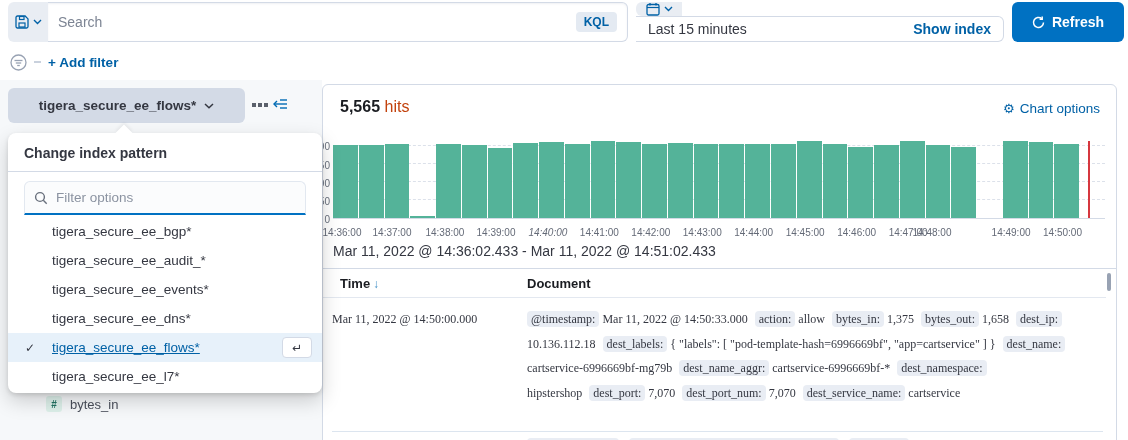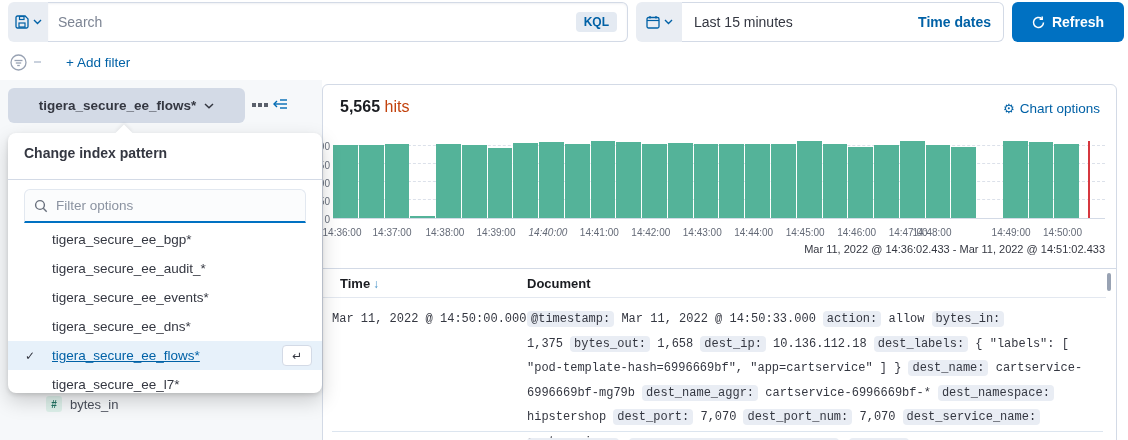--- a/index.html
+++ b/index.html
@@ -1,69 +1,69 @@
 <!DOCTYPE html>
 <html style="--c-bar: #54B399; --c-now_line: #D6373F; --c-primary: #0071C2; --c-link: #0061A6;"><head>
 <meta charset="utf-8">
 <style>
   * { margin:0; padding:0; box-sizing:border-box; }
   html,body { width:1128px; height:440px; overflow:hidden; background:#fff;
     font-family:"Liberation Sans","DejaVu Sans",sans-serif; color:#343741; }
-  .mono { font-family:Liberation Mono, monospace; }
+  .mono { font-family:Liberation Serif, serif; }
 
   
   .topbar { position:absolute; top:0; left:0; width:1128px; height:44px;
     display:flex; align-items:center; padding:0 4px 0 8px; gap:8px; background:#fff; }
   .search-group { display:flex; flex:1; height:40px; }
   .icon-btn { background:#E9EDF3; display:flex; align-items:center; justify-content:center;
     gap:4px; cursor:pointer; }
   .save-btn { width:40px; border-radius:6px 0 0 6px; }
   .search-box { flex:1; background:#fff; border:1px solid #D3DAE6; border-left:none;
     border-radius:0 6px 6px 0; display:flex; align-items:center; padding:0 10px;
     box-shadow:inset 0 1px 2px rgba(152,162,179,0.15); }
   .search-placeholder { color:#7c8493; font-size:14px; flex:1; }
   .kql-chip { background:#E4EAF2; color:#0061A6; font-weight:700; font-size:12px;
     padding:3px 8px; border-radius:4px; }
-  .date-group { display:flex; width:368px; height:40px; }
+  .date-group { display:flex; width:368px; height:40px;flex-direction:column; }
   .cal-btn { width:46px; border-radius:6px 0 0 6px; }
   .date-box { flex:1; background:#fff; border:1px solid #D3DAE6; border-left:none;
     border-radius:0 6px 6px 0; display:flex; align-items:center; padding:0 12px; }
   .date-text { font-size:14px; color:#343741; flex:1; }
   .show-dates { color:#0061A6; font-size:14px; font-weight:600; cursor:pointer; }
   .refresh-btn { width:112px; height:40px; background:var(--c-primary,#0071C2); color:#fff;
     border:none; border-radius:6px; font-size:14px; font-weight:600; display:flex;
     align-items:center; justify-content:center; gap:7px; cursor:pointer;
     font-family:inherit; }
 
   
   .filter-row { position:absolute; top:48px; left:10px; height:28px; display:flex;
     align-items:center; gap:7px; }
   .filter-dash { width:7px; height:2px; background:#C9D1DD; }
-  .add-filter { color:#0061A6; font-size:13.5px; font-weight:400; cursor:pointer;margin-left:18px; }
+  .add-filter { color:#0061A6; font-size:13.5px; font-weight:700; cursor:pointer; }
 
   
   .side-col { position:absolute; top:80px; left:0; width:322px; height:360px; background:#F6F8FA; }
   .index-btn { position:absolute; top:88px; left:8px; width:237px; height:35px;
     background:#D3DAE6; border-radius:6px; display:flex; align-items:center;
     justify-content:center; gap:8px; font-size:13.5px; font-weight:700; cursor:pointer; }
   .dots-icon { position:absolute; top:103px; left:252px; display:flex; gap:2px; cursor:pointer; }
   .dots-icon i { width:4px; height:4px; background:#5a606b; display:block; }
   .collapse-icon { position:absolute; top:98px; left:272px; cursor:pointer; }
   .field-item { position:absolute; top:396px; left:46px; display:flex; align-items:center; gap:8px; }
   .num-badge { width:16px; height:16px; background:#DDF0EA; color:#227463; font-size:10px;
     font-weight:700; border-radius:3px; display:flex; align-items:center; justify-content:center; }
   .field-name { font-size:13px; color:#4a4f5b; }
 
   
   .popover { position:absolute; top:133px; left:8px; width:314px; height:260px; background:#fff;
     border-radius:8px; box-shadow:0 2px 4px rgba(0,0,0,0.12), 0 8px 20px rgba(0,0,0,0.18);
     z-index:50; }
   .popover .arrow { position:absolute; top:-6px; left:110px; width:12px; height:12px;
     background:#fff; transform:rotate(45deg); box-shadow:-2px -2px 3px rgba(0,0,0,0.05); }
-  .pop-title { padding:12px 16px 18px; font-size:14px; font-weight:700;
+  .pop-title { padding:12px 16px 10px; font-size:14px; font-weight:700;
     border-bottom:1px solid #D3DAE6; }
   .pop-search { margin:9px 16px 2px; height:34px; border:1px solid #e2e8f0;
     border-bottom:2px solid var(--c-primary,#0071C2); border-radius:6px 6px 0 0;
     background:#FBFCFD; display:flex; align-items:center; gap:8px; padding:0 9px; }
   .pop-search .ph { color:#8b93a1; font-size:13.5px; }
   .opt { height:29px; display:flex; align-items:center; font-size:13.5px; cursor:pointer;
     padding:0 10px 0 0; }
   .opt .check { width:44px; text-align:center; color:#343741; font-size:12px; }
   .opt .opt-label { flex:1; color:#343741; }
   .opt.sel { background:#E7F1FA; }
@@ -89,22 +89,22 @@
   .gridline { position:absolute; left:0; right:0; border-top:1px dashed #DCE1EA; }
   .bars { position:absolute; inset:0; display:flex; align-items:flex-end; gap:1px; }
   .bar { flex:1; background:var(--c-bar,#54B399); }
   .now-line { position:absolute; top:0; bottom:0; width:2px; left:755px;
     background:var(--c-now_line,#D6373F); }
   .ylab { position:absolute; right:100%; margin-right:3px; width:36px; text-align:right;
     font-size:10px; color:#69707D; }
   .xlab { position:absolute; top:86px; transform:translateX(-50%); font-size:10px;
     color:#646a77; white-space:nowrap; }
 
-  .subtitle { position:absolute; top:158px; left:10px; width:772px; text-align:right;
-    font-size:11px; color:#343741; }
+  .subtitle { position:absolute; top:158px; left:10px; width:772px; text-align:left;
+    font-size:14px; color:#343741; }
   .divider { position:absolute; left:0; width:795px; border-top:1px solid #D3DAE6; }
   .thead { position:absolute; top:184px; left:0; width:783px; height:29px;
     border-bottom:1px solid #E3E8F0; }
   .th { position:absolute; top:7px; font-size:13px; font-weight:700; color:#1a1c21; }
   .th-time { left:17px; }
   .th-doc { left:204px; }
   .sort-arrow { color:#006BB4; opacity:0.75; font-size:12px; margin-left:3px; }
 
   .row-time { position:absolute; top:227px; left:9px; font-size:12px; color:#343741;
     white-space:nowrap; }
@@ -157,21 +157,21 @@
           </svg>
       </span>
       <span>
         <svg width="9" height="6" viewBox="0 0 9 6">
             <polyline points="1,1 4.5,4.5 8,1" fill="none" stroke="#0061A6" stroke-width="1.4"></polyline>
           </svg>
       </span>
     </div>
     <div class="date-box">
       <span class="date-text">Last 15 minutes</span>
-      <span class="show-dates">Time dates</span>
+      <span class="show-dates">Show index</span>
     </div>
   </div>
 
   <button class="refresh-btn">
     <span>
       <svg width="13" height="13" viewBox="0 0 13 13">
           <path d="M11.5 6.5a5 5 0 1 1-1.7-3.75" fill="none" stroke="#fff" stroke-width="1.5"></path>
           <polyline points="10.2,0.6 10.2,3.2 7.6,3.2" fill="none" stroke="#fff" stroke-width="1.5"></polyline>
         </svg>
     </span>

